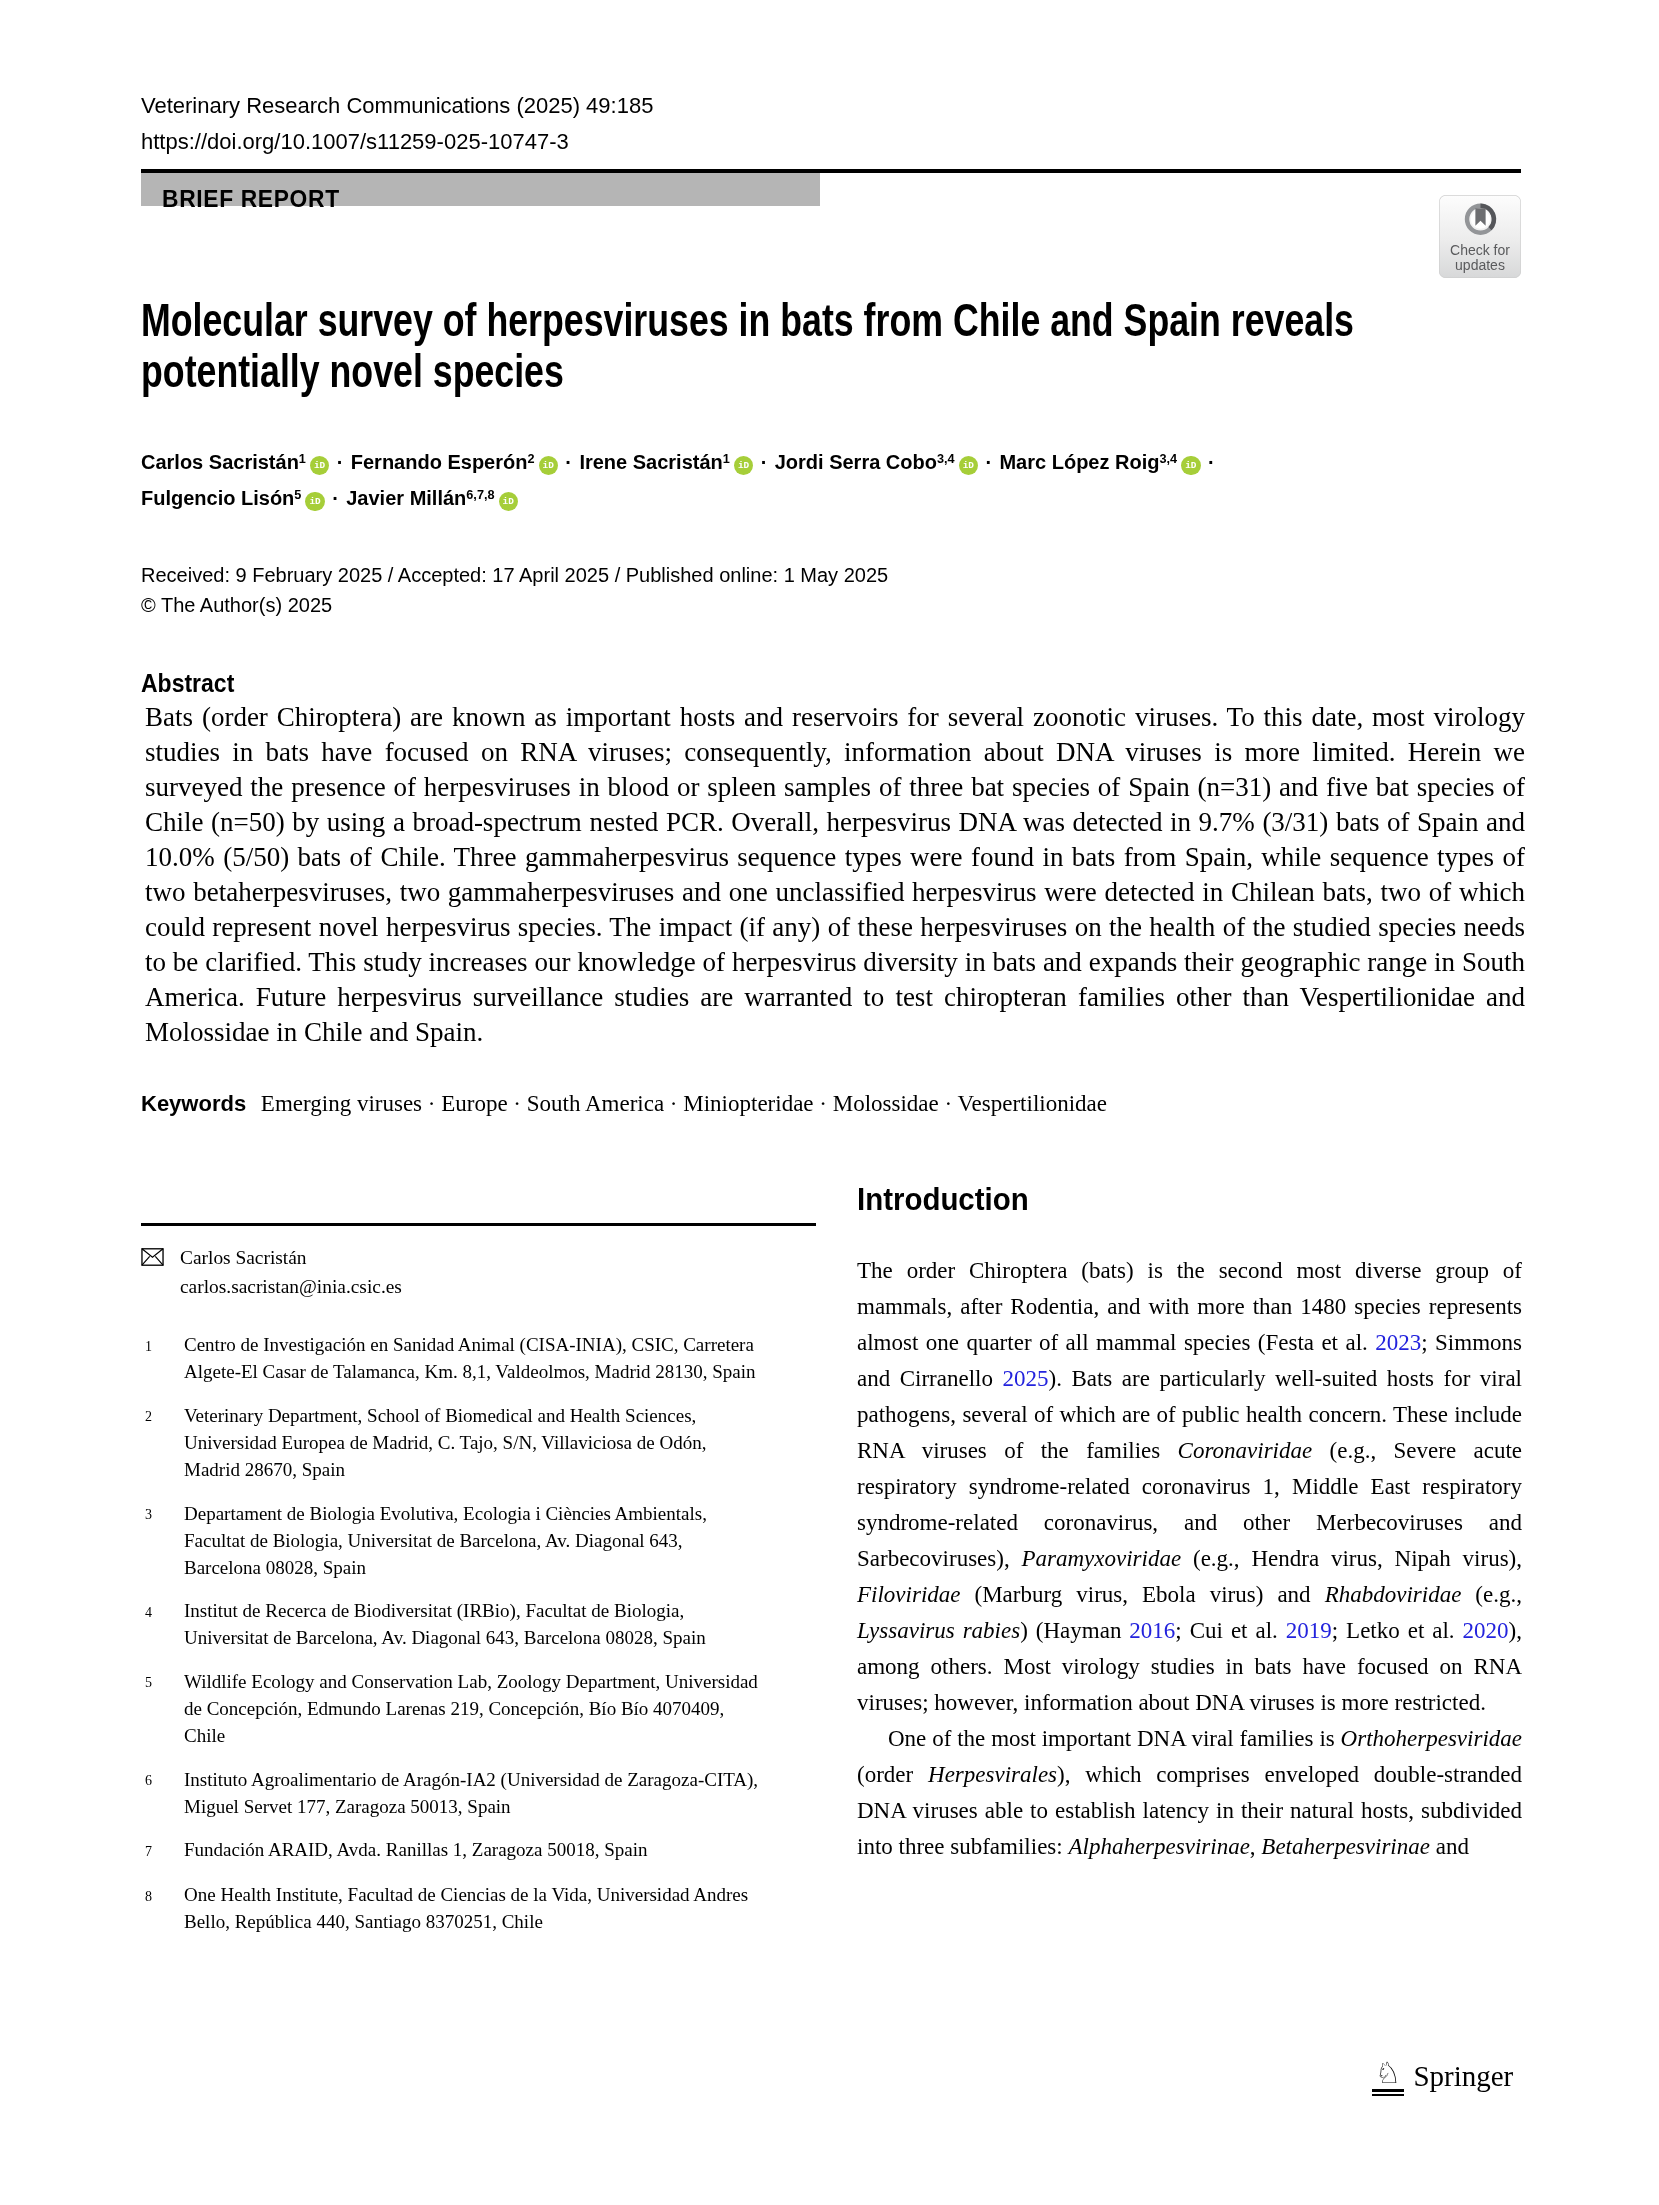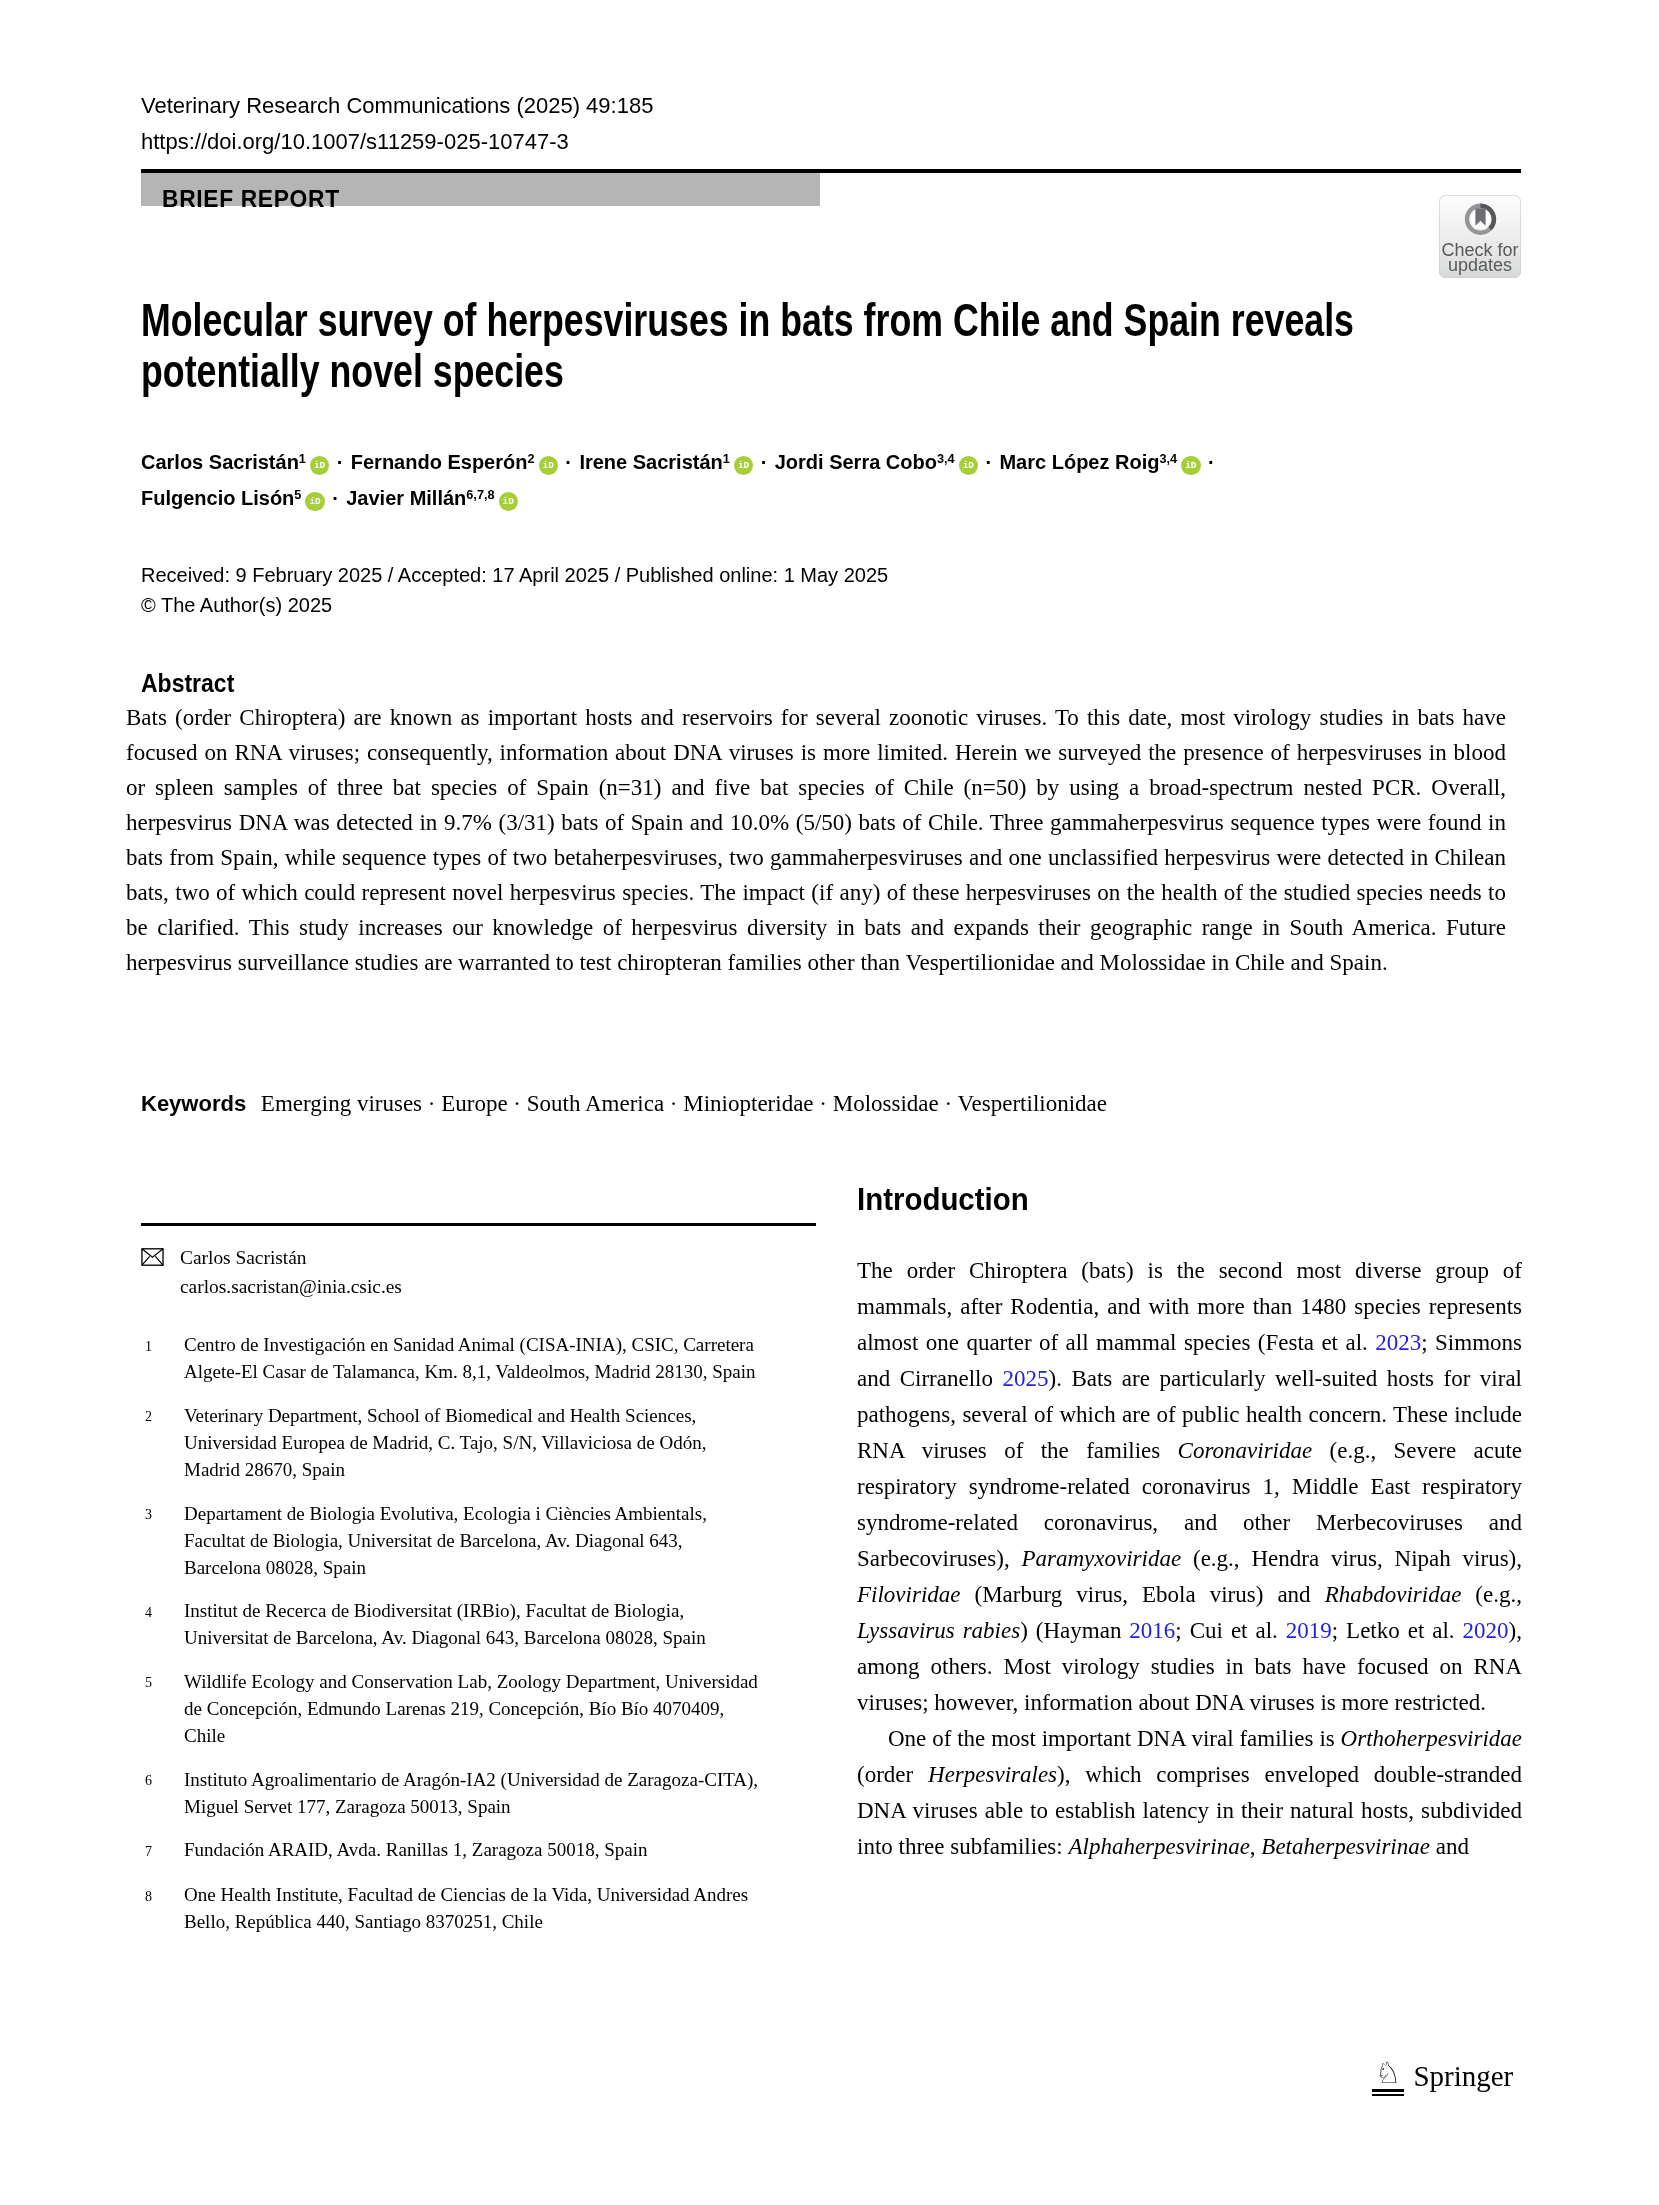--- a/index.html
+++ b/index.html
@@ -19,21 +19,21 @@
   .banner{left:141px;top:173px;width:679px;height:33px;background:var(--banner);}
   .banner-label{display:inline-block;margin-left:21.4px;line-height:51px;
                 font-family:"Liberation Sans",sans-serif;font-weight:bold;font-size:24px;
                 letter-spacing:0.7px;transform:scaleX(.95);transform-origin:0 50%;white-space:nowrap;}
 
   
   .badge{left:1439px;top:195px;width:82px;height:83px;border-radius:6.7px;
          background:linear-gradient(180deg,#fdfdfd 0%,#ececec 55%,#d7d8d9 100%);
          box-shadow:0 0 0 0.7px #d0d0d0 inset;text-align:center;cursor:pointer;}
   .badge svg{margin-top:5.4px;}
-  .badge-text{font-family:"Liberation Sans",sans-serif;font-size:18px;line-height:14.7px;color:#595a5c;}
+  .badge-text{font-family:"Liberation Sans",sans-serif;font-size:14px;line-height:14.7px;color:#595a5c;}
 
   
   .title{left:141px;top:294px;font-family:"Liberation Sans",sans-serif;font-weight:bold;
          font-size:47px;line-height:51px;color:#000;}
   .title-line{display:block;white-space:nowrap;transform:scaleX(.76);transform-origin:0 50%;}
 
   
   .authors{left:141px;top:443px;font-family:"Liberation Sans",sans-serif;font-weight:bold;
            font-size:20px;line-height:33px;}
   .authors-line{white-space:nowrap;}
@@ -43,21 +43,21 @@
          vertical-align:1.3px;margin-left:4px;font-family:Liberation Mono, monospace;}
   .adot{margin:0 7.4px;}
 
   
   .dates{left:141px;top:560px;font-family:"Liberation Sans",sans-serif;font-size:20px;line-height:30px;white-space:nowrap;}
 
   
   .sec-h{font-family:"Liberation Sans",sans-serif;font-weight:bold;white-space:nowrap;
          transform:scaleX(.92);transform-origin:0 50%;display:inline-block;}
   .abstract-h{left:141px;top:669px;font-size:25px;}
-  .abstract-b{left:126px;top:700px;width:1380px;font-size:23px;line-height:35px;text-align:justify;}
+  .abstract-b{left:145px;top:700px;width:1380px;font-size:27px;line-height:35px;text-align:justify;}
 
   
   .keywords{left:141px;top:1088px;width:1380px;font-size:23px;line-height:31px;}
   .kw-label{font-family:"Liberation Sans",sans-serif;font-weight:bold;font-size:22px;margin-right:14.7px;}
 
   
   .left-col{left:141px;top:1223px;width:675px;}
   .foot-rule{width:675px;height:2.7px;background:#000;}
   .corr{margin-top:17.4px;font-size:19.4px;line-height:29.4px;}
   .corr-row{display:flex;align-items:flex-start;}

